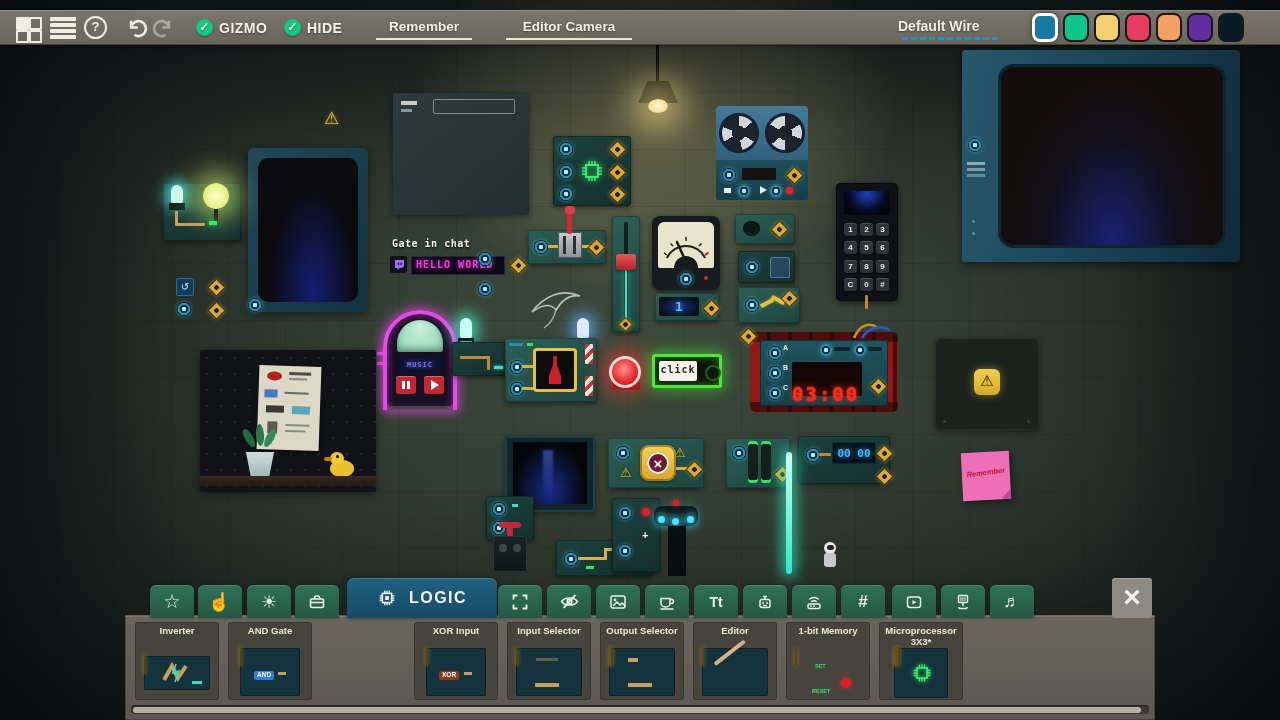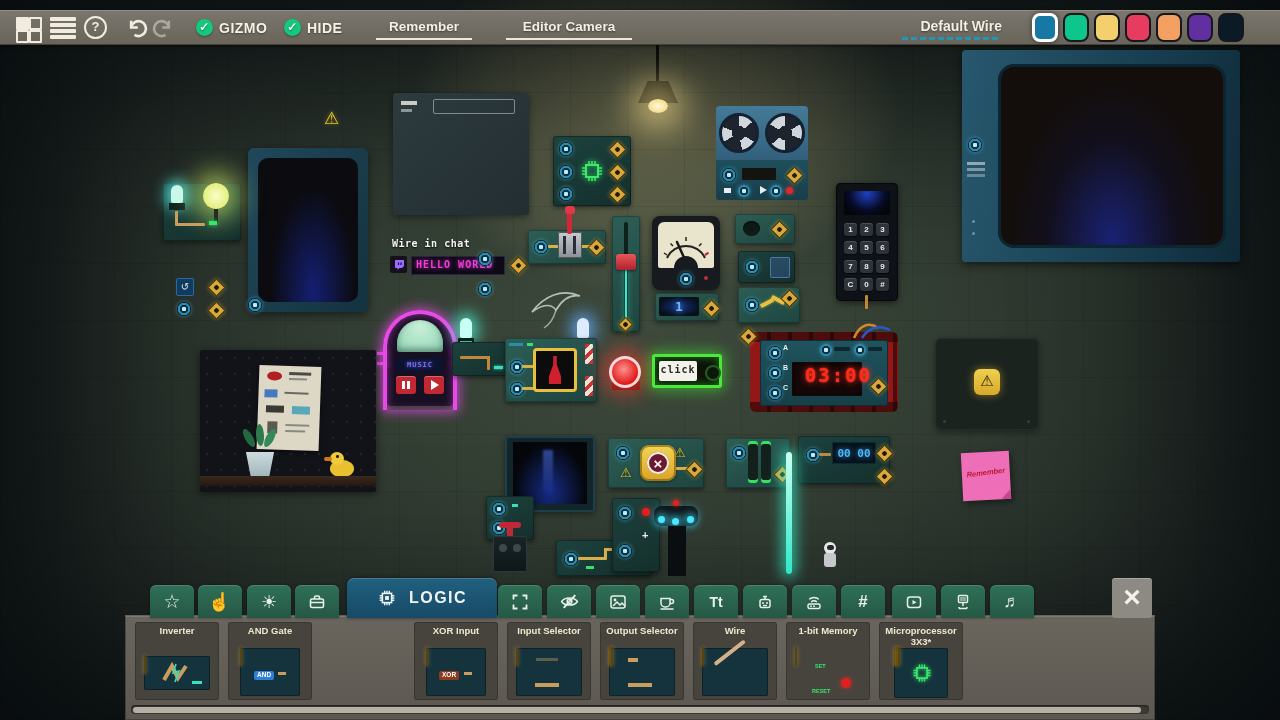--- a/index.html
+++ b/index.html
@@ -184,21 +184,21 @@
         <span class="kkey" style="position:static">8</span>
         <span class="kkey" style="position:static">9</span>
         <span class="kkey" style="position:static">C</span>
         <span class="kkey" style="position:static">0</span>
         <span class="kkey" style="position:static">#</span>
       </div>
       <span class="wirev" style="left:29px;top:112px;height:14px;background:#c08830"></span>
     </div>
 
     <div class="g" style="left:390px;top:238px;width:136px;height:44px">
-      <span class="pixeltxt" style="left:2px;top:0;font-size:10px;color:#f4f4f2;letter-spacing:.5px;text-shadow:0 1px 2px #000">Wire in chat</span>
+      <span class="pixeltxt" style="left:2px;top:0;font-size:10px;color:#f4f4f2;letter-spacing:.5px;text-shadow:0 1px 2px #000">Gate in chat</span>
       <span style="left:0px;top:18px;width:17px;height:17px;background:#14101e;border-radius:2px"></span>
       <svg style="left:3px;top:21px" width="12" height="12" viewBox="0 0 12 12">
         <path d="M2 1 L2 9 L4.5 9 L4.5 11 L6.5 9 L9 9 L11 7 L11 1 Z" fill="#9b6cff"></path>
         <path d="M5.5 3.5v2.6 M8 3.5v2.6" stroke="#14101e" stroke-width="1.2"></path>
       </svg>
       <span style="left:21px;top:18px;width:92px;height:17px;background:#0d0a16;border:1px solid #2a2240;border-radius:1px"></span>
       <span class="pixeltxt" style="left:26px;top:21px;font-size:10px;color:#f03cd8;letter-spacing:1px;text-shadow:0 0 5px rgba(240,60,220,.8)">HELLO WORLD</span>
       <span class="gd" style="left:122px;top:21px"></span>
     </div>
 
@@ -338,21 +338,21 @@
       <span class="gn" style="left:18px;top:38px"></span>
       <span class="gn" style="left:18px;top:58px"></span>
       <span style="left:33px;top:16px;font-size:7px;font-weight:bold;color:#e8f0f0">A</span>
       <span style="left:33px;top:36px;font-size:7px;font-weight:bold;color:#e8f0f0">B</span>
       <span style="left:33px;top:56px;font-size:7px;font-weight:bold;color:#e8f0f0">C</span>
       <span class="gn" style="left:70px;top:16px;width:12px;height:12px"></span>
       <span style="left:84px;top:19px;width:16px;height:4px;background:#0d2830;border-radius:1px"></span>
       <span class="gn" style="left:104px;top:16px;width:12px;height:12px"></span>
       <span style="left:118px;top:19px;width:14px;height:4px;background:#0d2830;border-radius:1px"></span>
       <span style="left:42px;top:34px;width:70px;height:34px;background:#160808;border-radius:2px;box-shadow:inset 0 0 6px #000, inset 0 0 0 1px #2a0d0d"></span>
-      <span class="seg7" style="left:42px;top:36px;width:80px;text-align:right;font-size:19px">03:00</span>
+      <span class="seg7" style="left:42px;top:55px;width:80px;text-align:left;font-size:19px">03:00</span>
       <span class="gd" style="left:122px;top:52px"></span>
     </div>
 
     <div class="g" style="left:935px;top:338px;width:104px;height:92px;border-radius:6px;background:#1b231f;
       box-shadow:inset 0 0 0 1px rgba(255,255,255,.05), 0 2px 6px rgba(0,0,0,.4)">
       <span style="left:39px;top:31px;width:26px;height:26px;background:linear-gradient(#f0d050,#d8a828);
         border-radius:6px;box-shadow:0 0 8px rgba(232,195,50,.5)"></span>
       <span style="left:43px;top:34px;width:18px;height:18px;color:#201a08;font-size:15px;line-height:18px;text-align:center">⚠</span>
       <span style="left:8px;top:82px;width:3px;height:3px;border-radius:50%;background:#39423c"></span>
       <span style="left:92px;top:82px;width:3px;height:3px;border-radius:50%;background:#39423c"></span>
@@ -520,21 +520,21 @@
     <div class="toggle" style="left:196px">
       <span class="check">✓</span>
       <span>GIZMO</span>
     </div>
     <div class="toggle" style="left:284px">
       <span class="check">✓</span>
       <span>HIDE</span>
     </div>
     <div class="ubtn" style="left:376px;width:80px">Remember</div>
     <div class="ubtn" style="left:506px;width:110px">Editor Camera</div>
-    <div style="left:898px;top:8px;width:104px;text-align:right;color:#f4efe3;font-weight:bold;font-size:14px;
+    <div style="left:898px;top:8px;width:104px;text-align:left;color:#f4efe3;font-weight:bold;font-size:14px;
       text-shadow:0 1px 2px rgba(0,0,0,.45)">Default Wire</div>
     <div style="left:902px;top:27px;width:96px;height:3px;
       background:repeating-linear-gradient(90deg,#2196b8 0 6px,transparent 6px 9px)"></div>
     <div class="swatch selected" style="left: 1032px; background: rgb(23, 120, 163);"></div>
     <div class="swatch" style="left: 1063px; background: rgb(13, 198, 140);"></div>
     <div class="swatch" style="left: 1094px; background: rgb(243, 207, 109);"></div>
     <div class="swatch" style="left: 1125px; background: rgb(231, 59, 96);"></div>
     <div class="swatch" style="left: 1156px; background: rgb(243, 161, 99);"></div>
     <div class="swatch" style="left: 1187px; background: rgb(98, 47, 160);"></div>
     <div class="swatch" style="left: 1218px; background: rgb(10, 27, 38);"></div>
@@ -596,21 +596,21 @@
         <span class="gn" style="left:5px;top:5px"></span>
         <span style="position:absolute;left:19px;top:10px;width:10px;height:3.5px;background:#c89d5e"></span>
         <span class="gd" style="left:46px;top:6px"></span>
         <span class="gn" style="left:5px;top:30px"></span>
         <span style="position:absolute;left:19px;top:35px;width:24px;height:3.5px;background:#c89d5e"></span>
         <span class="gd" style="left:46px;top:31px"></span>
       </div>
     </div>
 
     <div class="card" style="left:568px">
-      <div class="card-name">Wire</div>
+      <div class="card-name">Editor</div>
       <div class="thumb" style="left:9px;top:26px;width:66px;height:48px">
         <span class="gn" style="left:5px;top:5px"></span>
         <span style="position:absolute;left:14px;top:14px;width:38px;height:4px;background:#d8b088;transform:rotate(-38deg);transform-origin:left bottom;border-radius:2px"></span>
         <span class="gn" style="left:5px;top:30px"></span>
         <span class="gd" style="left:46px;top:31px"></span>
       </div>
     </div>
 
     <div class="card" style="left:661px">
       <div class="card-name">1-bit Memory</div>

